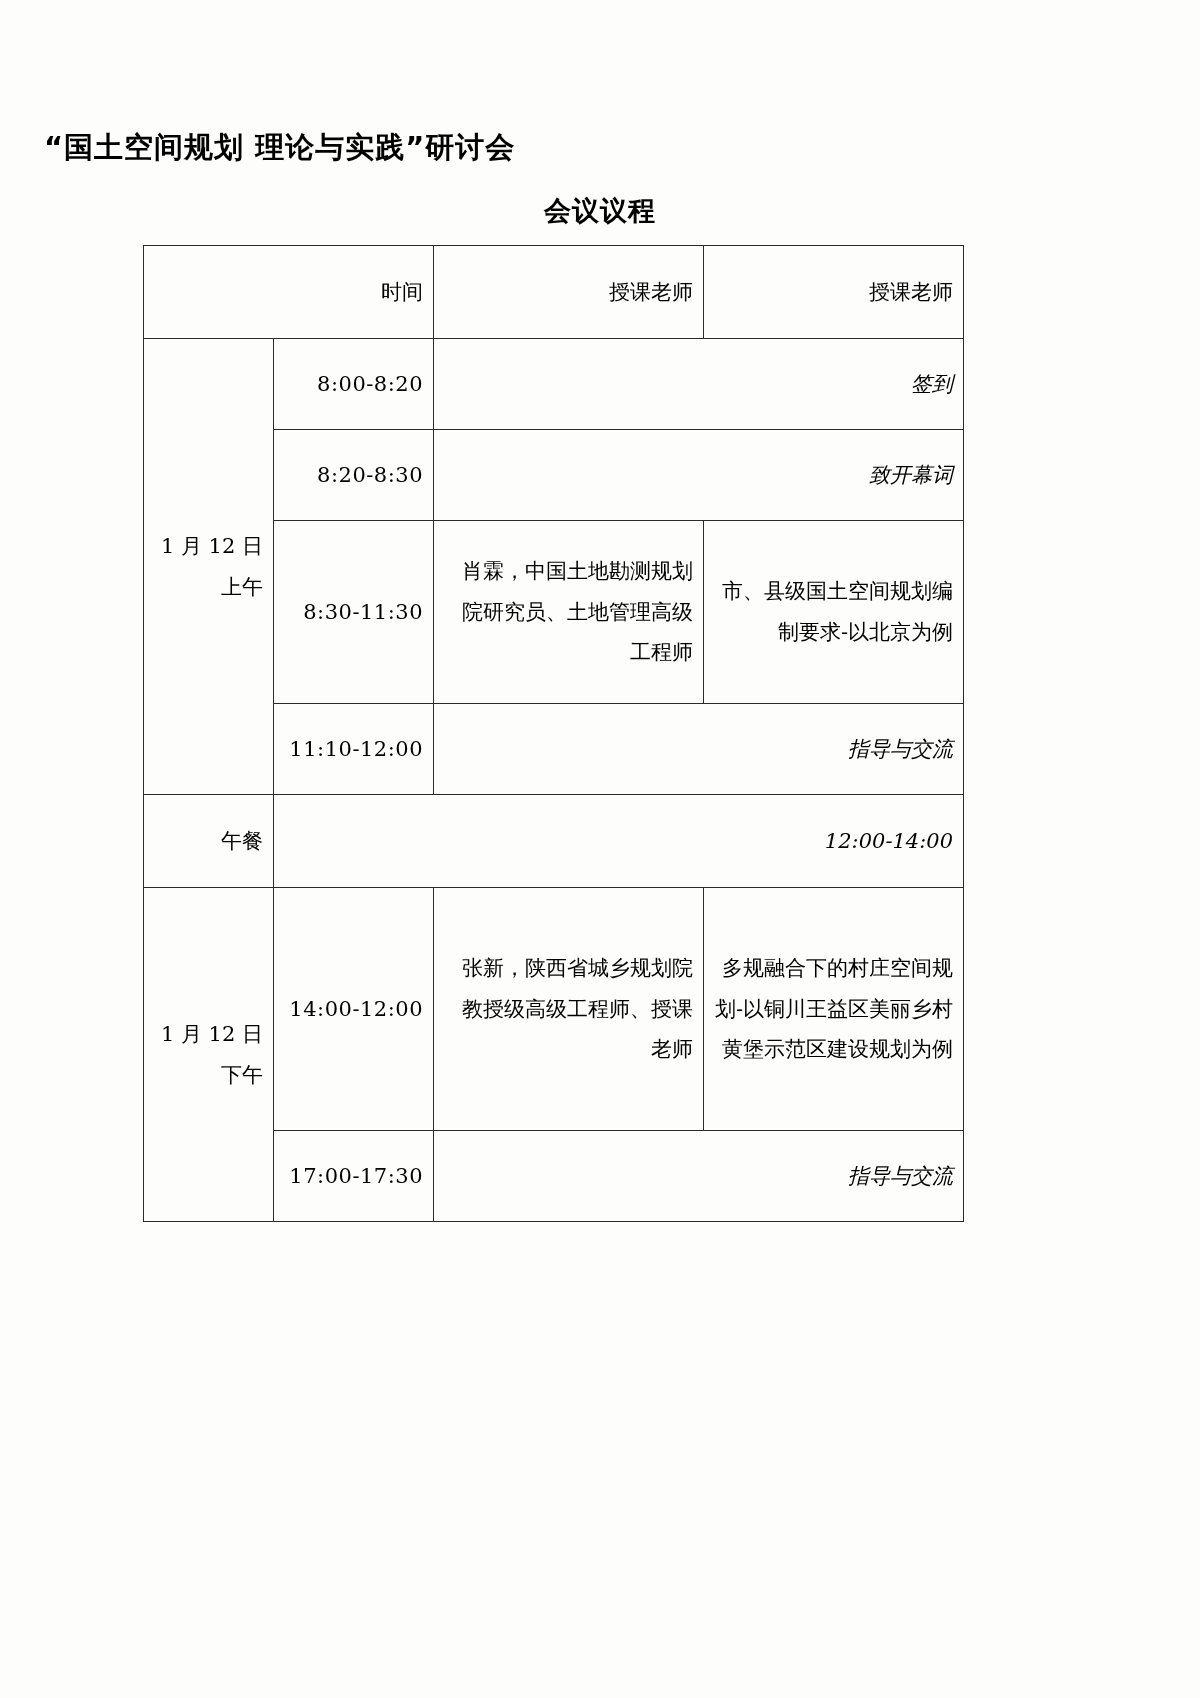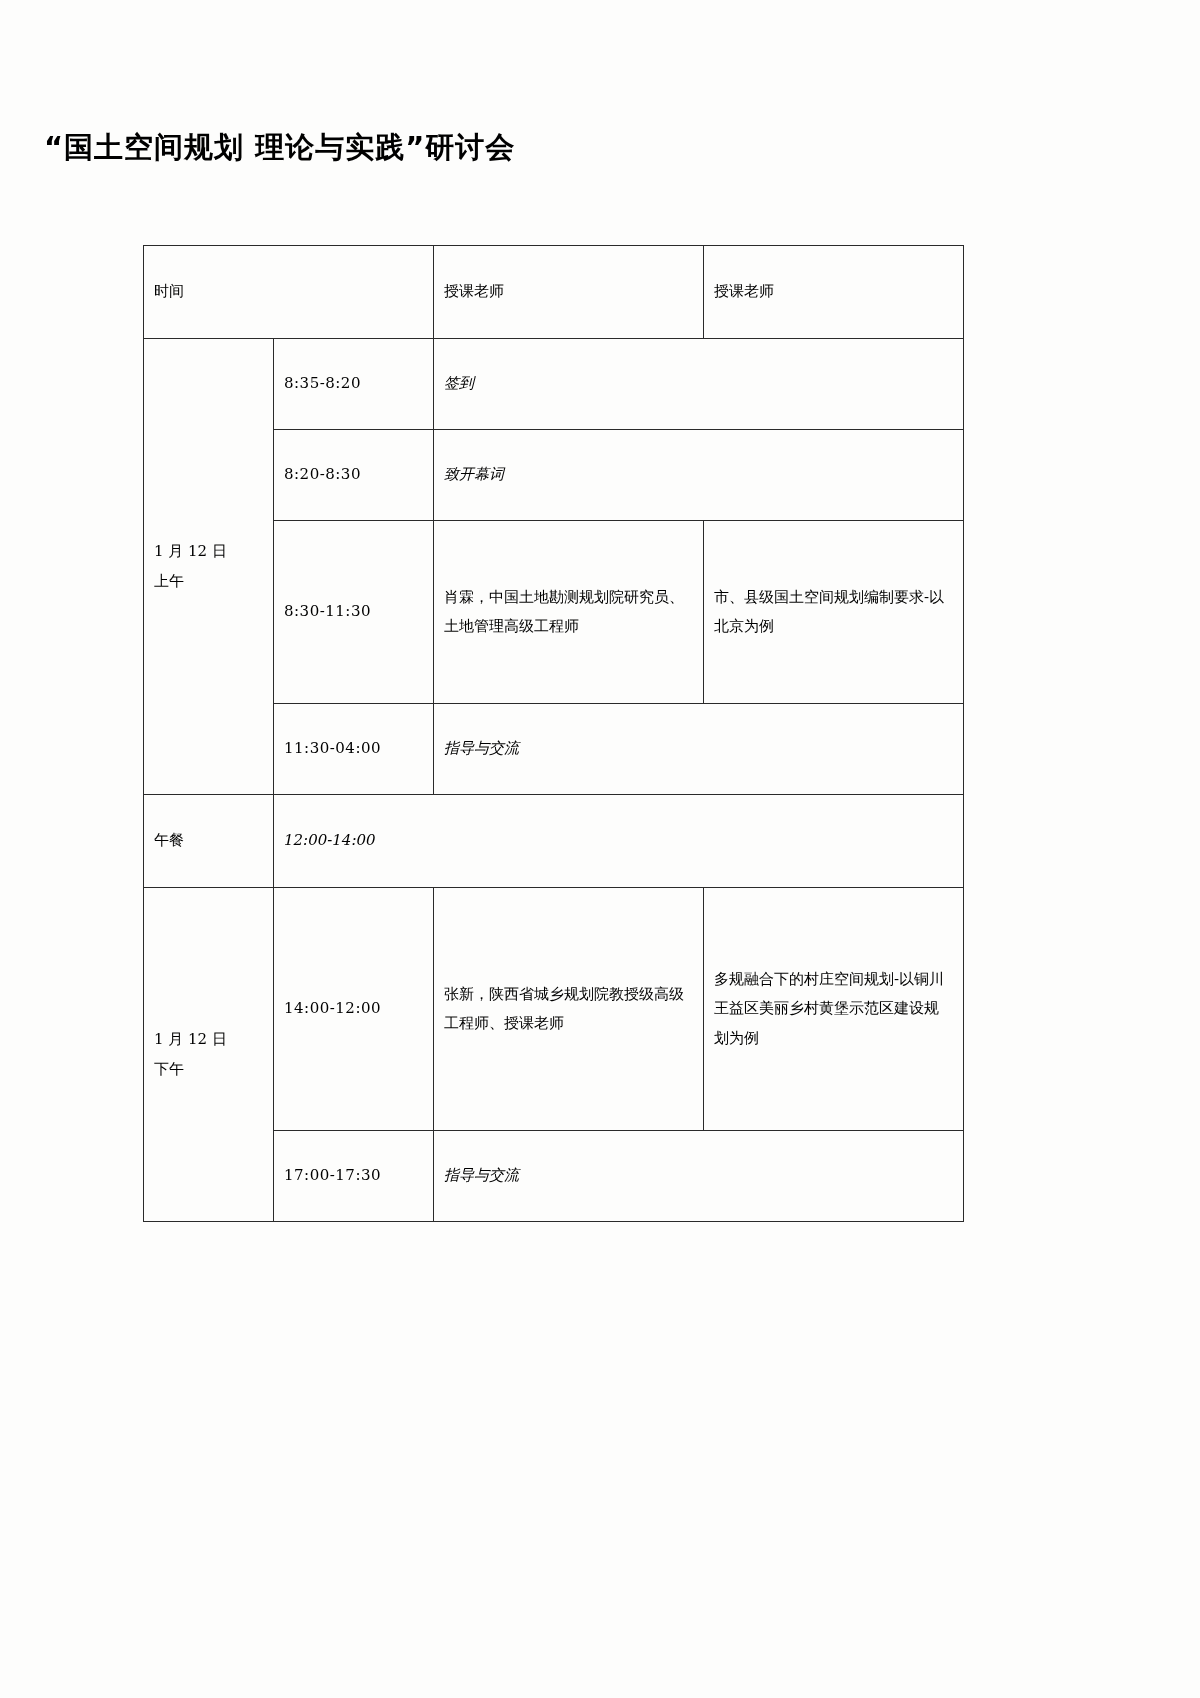--- a/index.html
+++ b/index.html
@@ -46,23 +46,23 @@
   table.agenda {
     position: absolute;
     left: 143px;
     top: 245px;
     width: 820px;
     border-collapse: collapse;
     table-layout: fixed;
   }
   table.agenda td {
     border: 1.6px solid #2a2a2a;
-    text-align: left;
+    text-align: right;
     vertical-align: middle;
-    font-size: 15px;
+    font-size: 21px;
     line-height: 1.95;
     padding: 6px 10px;
     font-family: "DejaVu Serif", "Liberation Serif", serif;
   }
   td.head {
     height: 80px;
     font-size: 22px;
   }
   td.timecell {
     font-family: "DejaVu Serif", "Liberation Serif", serif;
@@ -93,57 +93,58 @@
   .col-b { width: 160px; }
   .col-c { width: 270px; }
   .col-d { width: 260px; }
 </style>
 </head>
 <body>
 
 <div class="page">
 
   <div class="doc-title">“国土空间规划 理论与实践”研讨会</div>
+  <div class="doc-subtitle">会议议程</div>
 
   <table class="agenda">
     <colgroup>
       <col class="col-a">
       <col class="col-b">
       <col class="col-c">
       <col class="col-d">
     </colgroup>
     <tbody>
       <tr>
         <td class="head" colspan="2">时间</td>
         <td class="head">授课老师</td>
         <td class="head">授课老师</td>
       </tr>
 
       <tr>
         <td class="session" rowspan="4">
           <div>1 月 12 日</div>
           <div>上午</div>
         </td>
-        <td class="timecell" style="height:78px">8:35-8:20</td>
+        <td class="timecell" style="height:78px">8:00-8:20</td>
         <td class="wide" colspan="2">签到</td>
       </tr>
 
       <tr>
         <td class="timecell" style="height:78px">8:20-8:30</td>
         <td class="wide" colspan="2">致开幕词</td>
       </tr>
 
       <tr>
         <td class="timecell" style="height:170px">8:30-11:30</td>
         <td class="para">肖霖，中国土地勘测规划院研究员、土地管理高级工程师</td>
         <td class="para-center">市、县级国土空间规划编制要求-以北京为例</td>
       </tr>
 
       <tr>
-        <td class="timecell" style="height:78px">11:30-04:00</td>
+        <td class="timecell" style="height:78px">11:10-12:00</td>
         <td class="wide" colspan="2">指导与交流</td>
       </tr>
 
       <tr>
         <td class="session" style="height:80px">午餐</td>
         <td class="wide" colspan="3">12:00-14:00</td>
       </tr>
 
       <tr>
         <td class="session" rowspan="2">

